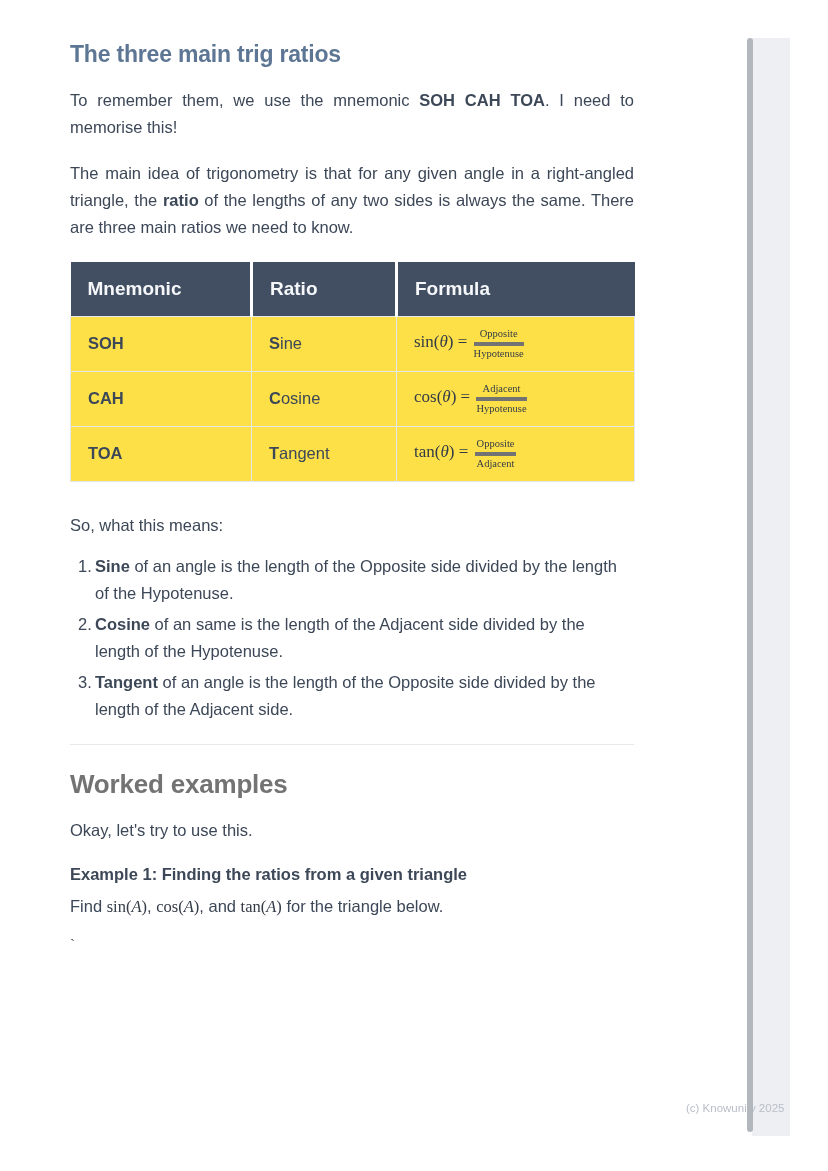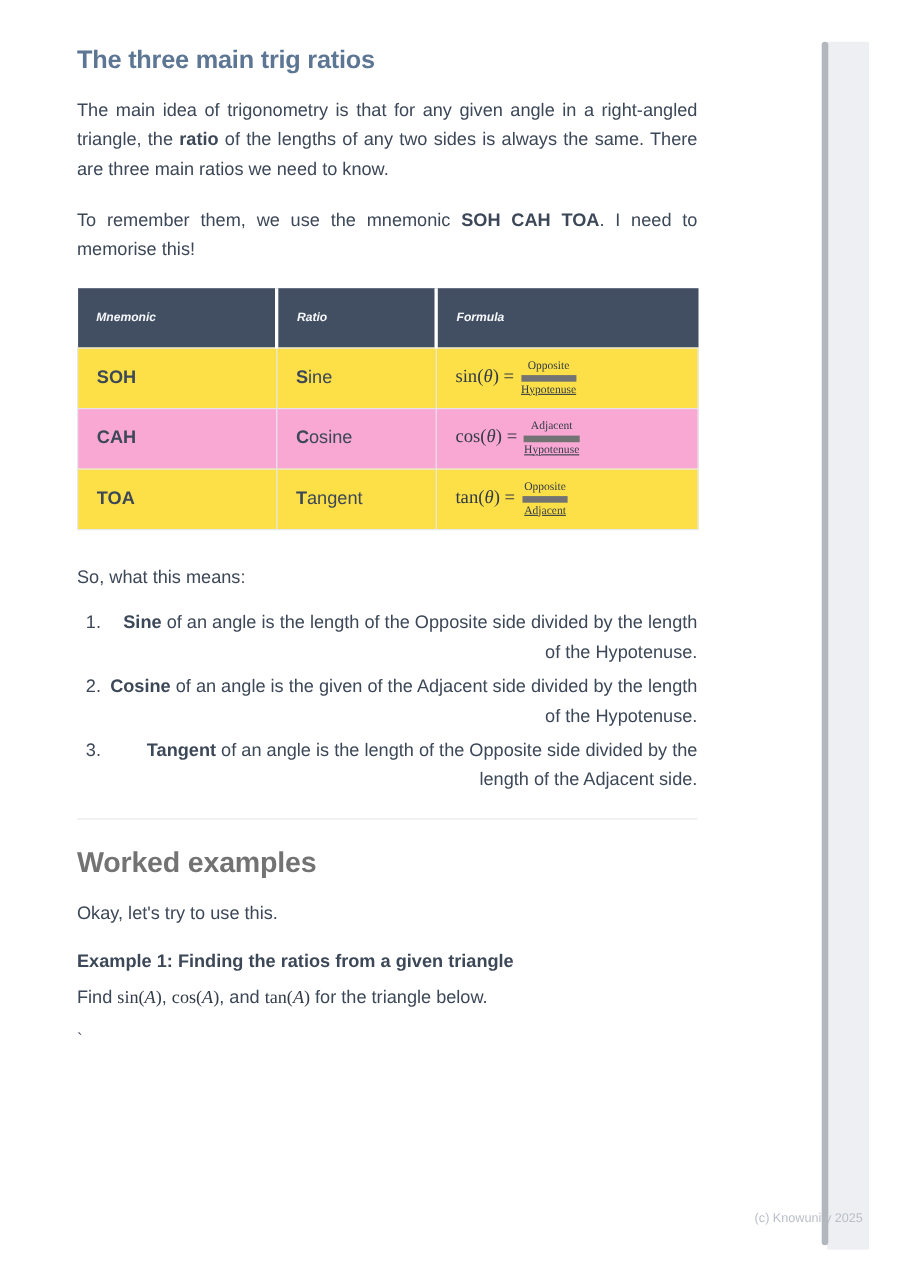--- a/index.html
+++ b/index.html
@@ -50,74 +50,73 @@
     width: 564px;
     border-collapse: collapse;
     table-layout: fixed;
   }
   .trig-table col.c1 { width: 181px; }
   .trig-table col.c2 { width: 145px; }
   .trig-table col.c3 { width: 238px; }
   .trig-table th {
     background: #424f63;
     color: #f5f7f9;
-    font-size: 11px;
+    font-size: 19px;
     font-weight: 600;
     text-align: left;
     height: 54px;
     padding-left: 17px;
     vertical-align: middle;
-    font-style: italic;
   }
   .trig-table th.sep { border-right: 3px solid #ffffff; }
   .trig-table td {
     border: 1px solid #e4e7eb;
     height: 55px;
     padding-left: 17px;
     vertical-align: middle;
     font-size: 16.5px;
     color: #3c4757;
     background: #fde047;
   }
-  .trig-table tr.stripe td { background: #f9a8d4; }
+  .trig-table tr.stripe td { background: #fde047; }
   
   .math, .formula {
     font-family: "Liberation Serif", serif;
     color: #333b47;
   }
   .formula { font-size: 17px; }
   .math { font-size: 16.5px; }
   .mi { font-style: italic; }
   .frac {
     display: inline-block;
     vertical-align: middle;
     text-align: center;
     font-size: 10.5px;
     line-height: 1.3;
     margin-left: 2px;
   }
   .frac .num {
     display: block;
-    border-bottom: 6px solid #737373;
+    border-bottom: 4px solid #737373;
     padding: 0 2px 1px;
   }
-  .frac .den { display: block; padding-top: 1px; text-decoration: underline; }
+  .frac .den { display: block; padding-top: 1px; }
   
   .list { margin-top: 14px; }
   .list-item {
     display: flex;
     font-size: 16.5px;
     line-height: 27px;
     margin-bottom: 4px;
   }
   .li-num {
     flex: 0 0 25px;
     padding-left: 8px;
   }
-  .li-text { flex: 1; text-align: right; }
+  .li-text { flex: 1; }
   .divider {
     margin-top: 21px;
     border: none;
     border-top: 1px solid #e6e8eb;
     height: 0;
   }
   .stray {
     margin-top: 16px;
     font-family: "Liberation Serif", serif;
     font-size: 15px;
@@ -154,23 +153,23 @@
   }
 </style>
 </head>
 <body>
 
 <div class="page">
   <div class="content">
 
     <div class="h3-title">The three main trig ratios</div>
 
+    <p class="para just"><span>To remember them, we use the mnemonic </span><span class="bold">SOH CAH TOA</span><span>. I need to memorise this!</span></p>
+
     <p class="para just"><span>The main idea of trigonometry is that for any given angle in a right-angled triangle, the </span><span class="bold">ratio</span><span> of the lengths of any two sides is always the same. There are three main ratios we need to know.</span></p>
-
-    <p class="para just"><span>To remember them, we use the mnemonic </span><span class="bold">SOH CAH TOA</span><span>. I need to memorise this!</span></p>
 
     <table class="trig-table">
       <colgroup>
           <col class="c1">
           <col class="c2">
           <col class="c3">
         </colgroup>
       <thead>
         <tr>
           <th class="sep">Mnemonic</th>
@@ -199,21 +198,21 @@
 
     <p class="para" style="margin-top:30px">So, what this means:</p>
 
     <div class="list">
       <div class="list-item">
         <span class="li-num">1.</span>
         <span class="li-text"><span class="bold">Sine</span><span> of an angle is the length of the Opposite side divided by the length of the Hypotenuse.</span></span>
       </div>
       <div class="list-item">
         <span class="li-num">2.</span>
-        <span class="li-text"><span class="bold">Cosine</span><span> of an angle is the given of the Adjacent side divided by the length of the Hypotenuse.</span></span>
+        <span class="li-text"><span class="bold">Cosine</span><span> of an same is the length of the Adjacent side divided by the length of the Hypotenuse.</span></span>
       </div>
       <div class="list-item">
         <span class="li-num">3.</span>
         <span class="li-text"><span class="bold">Tangent</span><span> of an angle is the length of the Opposite side divided by the length of the Adjacent side.</span></span>
       </div>
     </div>
 
     <hr class="divider">
 
     <div class="h2-title">Worked examples</div>

